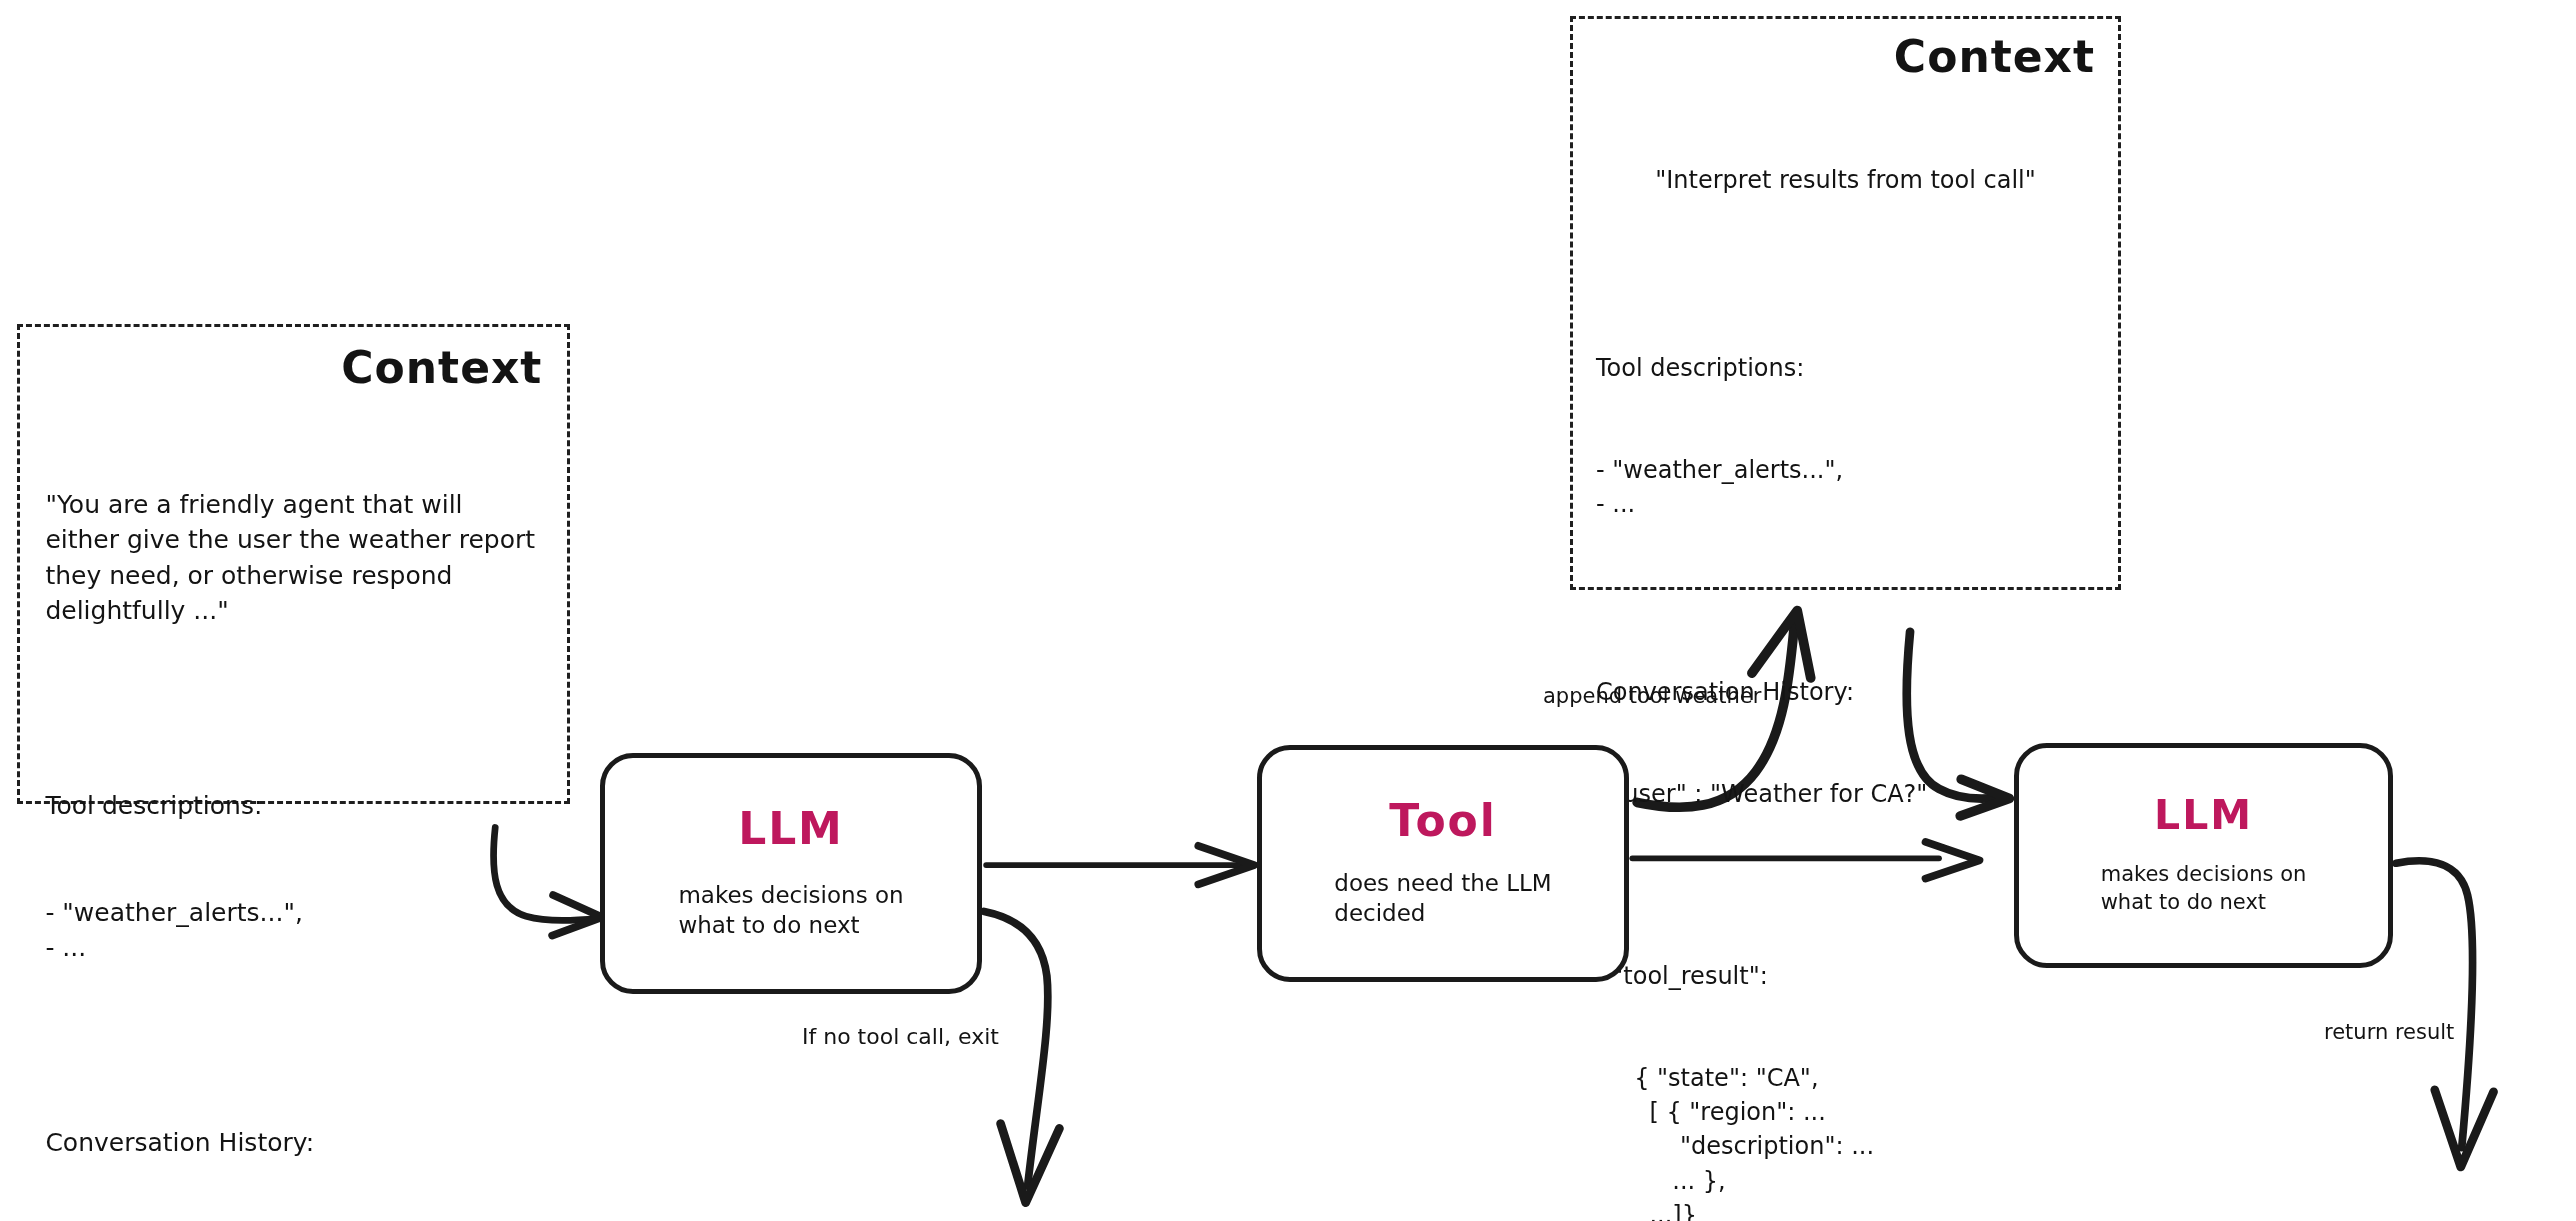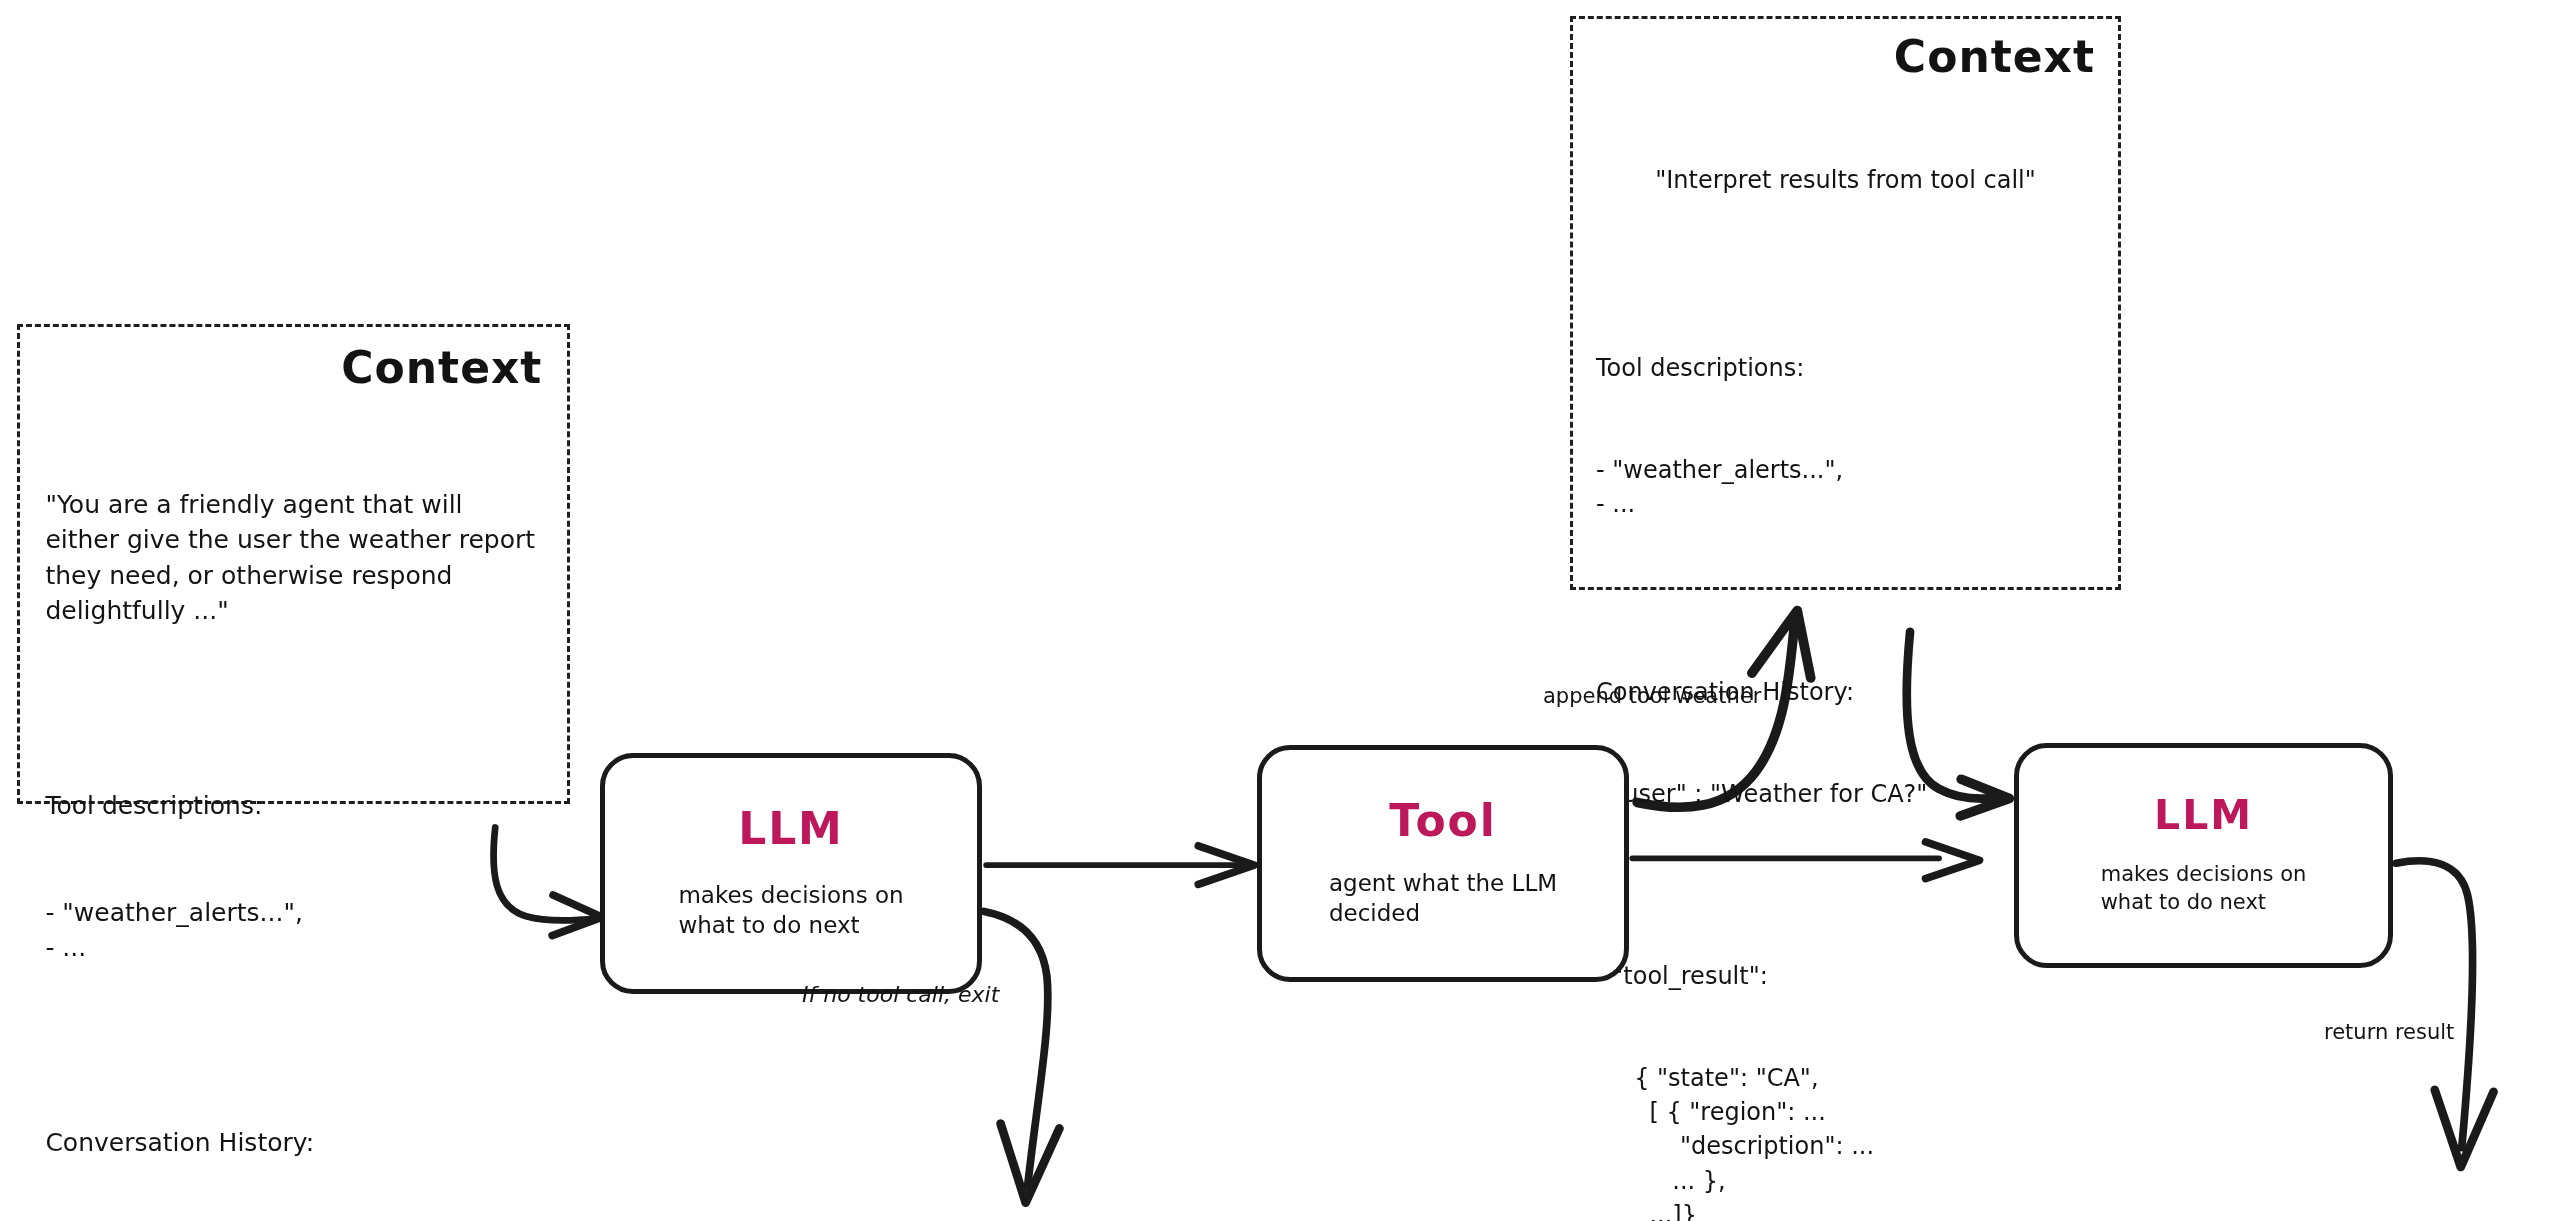--- a/index.html
+++ b/index.html
@@ -109,21 +109,21 @@
   #node-llm-2 .node-sub { margin-top: 25px; font-size: 21px; }
 
   
   .edge-label {
     position: absolute;
     font-size: 22px;
     color: #131313;
     white-space: nowrap;
     line-height: 1;
   }
-  #label-no-tool-call { left: 802px;  top: 984px; font-style: italic; }
+  #label-no-tool-call { left: 802px;  top: 1026px; }
   #label-append-tool  { left: 1543px; top: 1003px; font-size: 21px; }
   #label-return-result{ left: 2324px; top: 1022px; font-size: 21px; }
   #label-append-tool  { left: 1543px; top: 686px;  font-size: 21px; }
 </style>
 </head>
 <body>
 
 <div id="canvas">
 
   <svg id="edges" viewBox="0 0 2670 1266">
@@ -205,21 +205,21 @@
   </div>
 
   <div class="node-box" id="node-llm-1">
     <div class="node-title">LLM</div>
     <div class="node-sub">makes decisions on
 what to do next</div>
   </div>
 
   <div class="node-box" id="node-tool">
     <div class="node-title">Tool</div>
-    <div class="node-sub">agent what the LLM
+    <div class="node-sub">does need the LLM
 decided</div>
   </div>
 
   <div class="node-box" id="node-llm-2">
     <div class="node-title">LLM</div>
     <div class="node-sub">makes decisions on
 what to do next</div>
   </div>
 
   <div class="edge-label" id="label-no-tool-call">If no tool call, exit</div>

